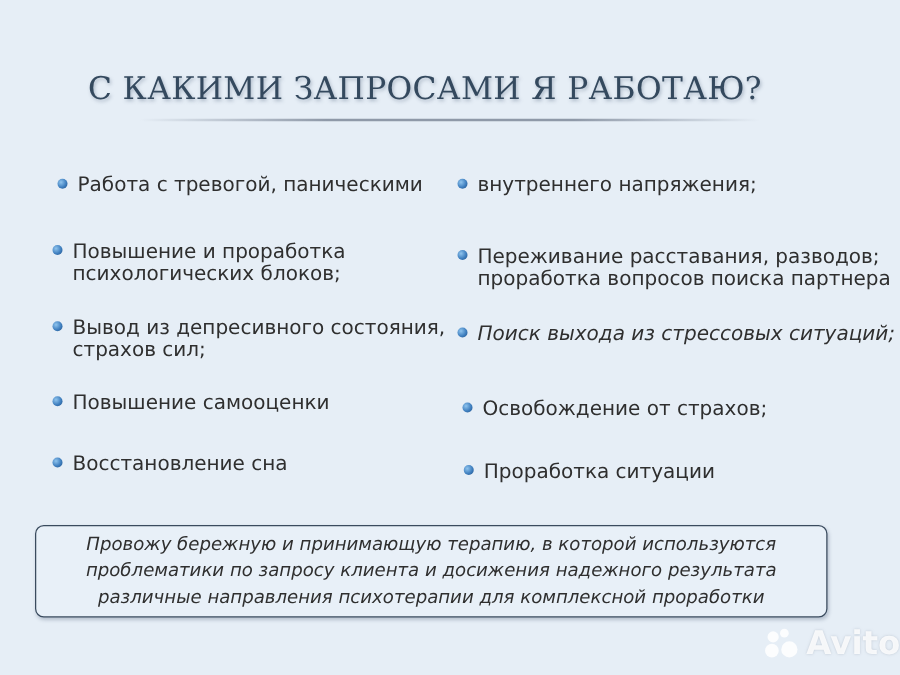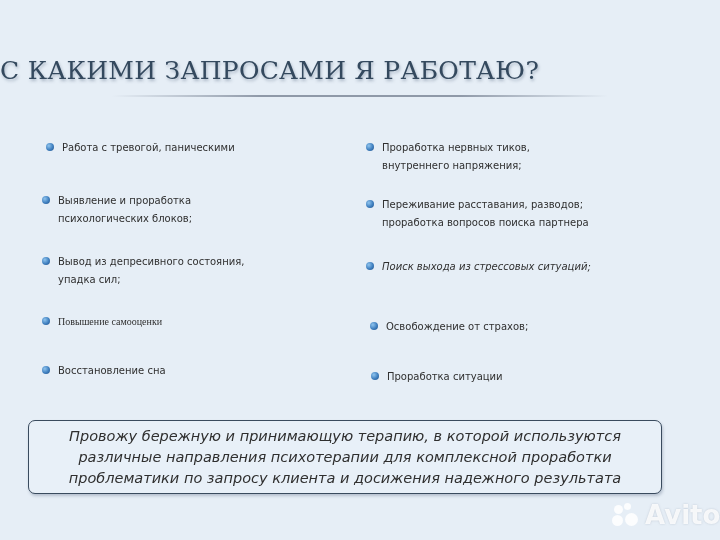--- a/index.html
+++ b/index.html
@@ -3,32 +3,32 @@
   <meta charset="utf-8">
   <style>
     html, body { margin: 0; padding: 0; }
     body {
       width: 720px; height: 540px; overflow: hidden; position: relative;
       background: #e6eef6;
       font-family: "DejaVu Sans", sans-serif;
       color: #2b2b2b;
     }
     .title {
-      position: absolute; left: 0; top: 56px; width: 680px; 
+      position: absolute; left: 0; top: 56px; width: 680px; text-align: center;
       font-family: "DejaVu Serif", "Liberation Serif", serif;
       font-size: 25px; letter-spacing: 0.3px;
       color: #34495e;
       text-shadow: 1px 2px 3px rgba(60,80,110,0.35);
     }
     .title-rule {
       position: absolute; left: 112px; top: 95px; width: 496px; height: 2px;
       background: linear-gradient(to right, rgba(140,150,165,0) 0%, #8f99a8 30%, #8f99a8 70%, rgba(140,150,165,0) 100%);
     }
     .item {
-      position: absolute; font-size: 10px; line-height: 18px; color: #2f2f2f;
+      position: absolute; font-size: 16px; line-height: 18px; color: #2f2f2f;
       padding-left: 16px;
     }
     .bullet {
       position: absolute; left: 0; top: 4px; width: 8px; height: 8px; border-radius: 50%;
       background: radial-gradient(circle at 35% 35%, #8fc4ee 0%, #3f7fbf 55%, #1f4f86 100%);
     }
     .callout {
       position: absolute; left: 28px; top: 420px; width: 632px; height: 72px;
       border: 1.5px solid #3a4b5e; border-radius: 7px;
       background: #e8f0f8;
@@ -53,40 +53,39 @@
 
 <div class="title">С КАКИМИ ЗАПРОСАМИ Я РАБОТАЮ?</div>
 <div class="title-rule"></div>
 
 <div class="item" style="left:46px; top:139px;">
   <span class="bullet"></span>
   <div>Работа с тревогой, паническими</div>
 </div>
 <div class="item" style="left:42px; top:192px;">
   <span class="bullet"></span>
-  <div>Выявление и проработка</div>
+  <div>Повышение и проработка</div>
   <div>психологических блоков;</div>
 </div>
 <div class="item" style="left:42px; top:253px;">
   <span class="bullet"></span>
   <div>Вывод из депресивного состояния,</div>
-  <div>упадка сил;</div>
+  <div>страхов сил;</div>
 </div>
-<div class="item" style="left:42px; top:313px;font-family:Liberation Serif, serif;">
+<div class="item" style="left:42px; top:313px;">
   <span class="bullet"></span>
   <div>Повышение самооценки</div>
 </div>
 <div class="item" style="left:42px; top:362px;">
   <span class="bullet"></span>
   <div>Восстановление сна</div>
 </div>
 
 <div class="item" style="left:366px; top:139px;">
   <span class="bullet"></span>
-  <div>Проработка нервных тиков,</div>
   <div>внутреннего напряжения;</div>
 </div>
 <div class="item" style="left:366px; top:196px;">
   <span class="bullet"></span>
   <div>Переживание расставания, разводов;</div>
   <div>проработка вопросов поиска партнера</div>
 </div>
 <div class="item" style="left:366px; top:258px;font-style:italic;">
   <span class="bullet"></span>
   <div>Поиск выхода из стрессовых ситуаций;</div>
@@ -96,22 +95,22 @@
   <div>Освобождение от страхов;</div>
 </div>
 <div class="item" style="left:371px; top:368px;">
   <span class="bullet"></span>
   <div>Проработка ситуации</div>
 </div>
 
 <div class="callout">
   <div class="callout-text">
     <div>Провожу бережную и принимающую терапию, в которой используются</div>
+    <div>проблематики по запросу клиента и досижения надежного результата</div>
     <div>различные направления психотерапии для комплексной проработки</div>
-    <div>проблематики по запросу клиента и досижения надежного результата</div>
   </div>
 </div>
 
 <div class="watermark">
   <div class="wm-dots">
     <span style="left:2px; top:2px; width:9px; height:9px;"></span>
     <span style="left:12px; top:0px; width:7px; height:7px;"></span>
     <span style="left:0px; top:12px; width:11px; height:11px;"></span>
     <span style="left:13px; top:10px; width:13px; height:13px;"></span>
   </div>

